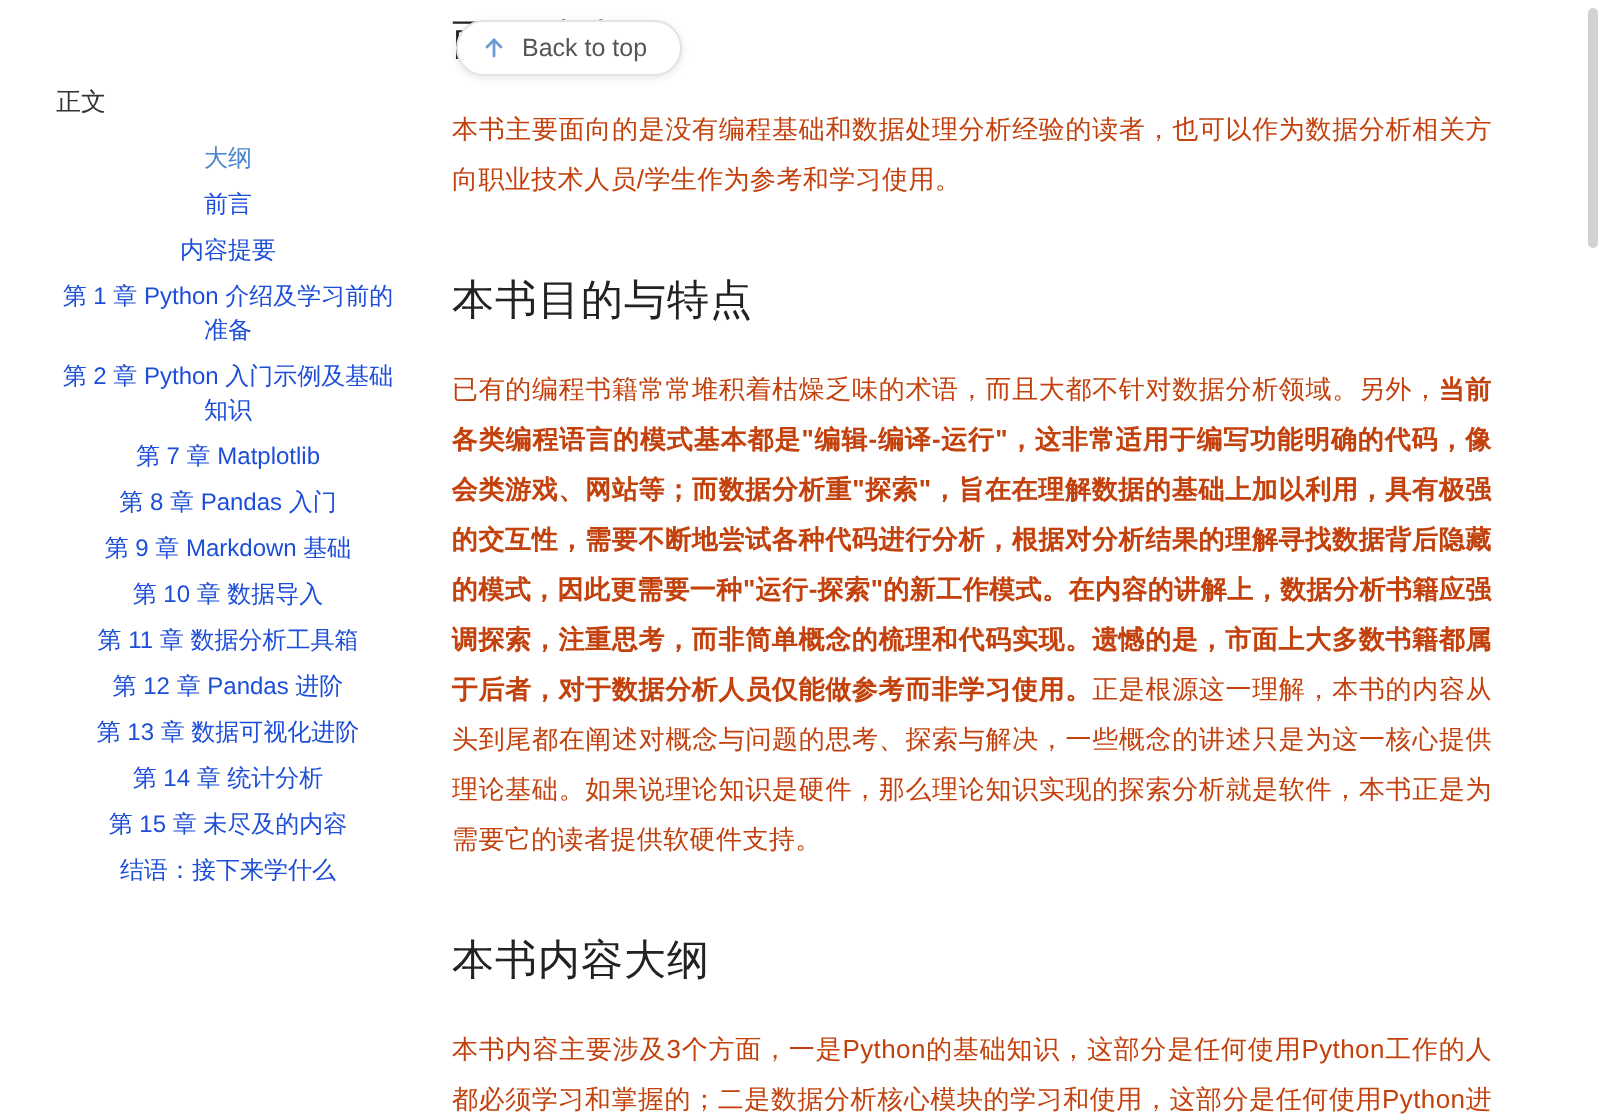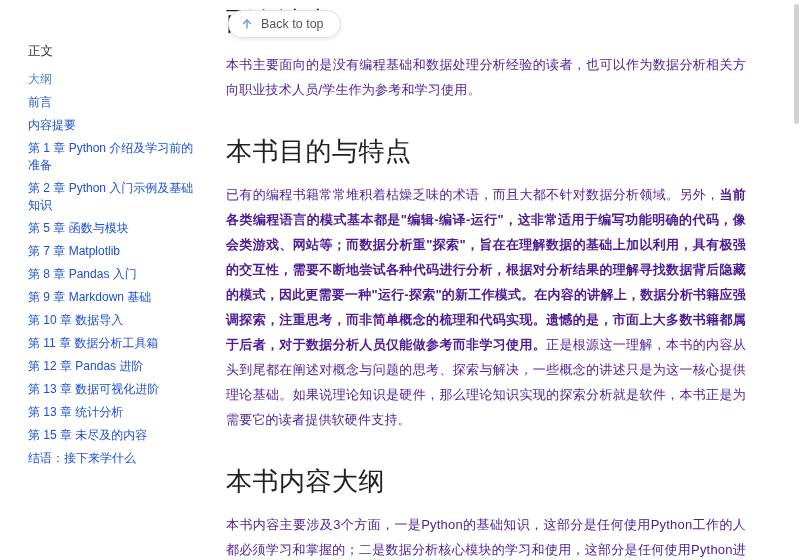--- a/index.html
+++ b/index.html
@@ -35,20 +35,21 @@
     color: #333333;
     padding: 0 0 8px 28px;
     line-height: 18px;
     font-weight: 400;
     margin-top: 28px;
   }
   .toc-list {
     list-style: none;
     margin: 0;
     padding: 0;
+    text-align: center;
   }
   .toc-item {
     font-size: 12px;
     line-height: 17px;
     color: #1d4ed8;
     padding: 3px 12px 3px 28px;
     cursor: pointer;
     white-space: normal;
     word-break: break-all;
   }
@@ -65,34 +66,34 @@
     padding: 0 46px 0 14px;
     overflow: hidden;
     position: relative;
     background: #ffffff;
   }
   .content-inner {
     max-width: 520px;
     padding-top: 6px;
   }
   h2.doc-h2 {
-    font-size: 26px;
+    font-size: 21px;
     font-weight: 400;
     color: #222222;
     margin: 0 0 16px 0;
     line-height: 30px;
     letter-spacing: 0.5px;
   }
   h2.doc-h2.spaced {
     margin-top: 34px;
   }
   p.doc-p {
     font-size: 13px;
     line-height: 25px;
-    color: #4c1d95;
+    color: #c2410c;
     margin: 0 0 14px 0;
     text-align: justify;
     letter-spacing: 0.2px;
   }
 
   
   .back-to-top {
     position: absolute;
     top: 10px;
     left: 228px;
@@ -143,29 +144,28 @@
 <div id="page">
 
   <aside class="sidebar">
     <div class="sidebar-title">正文</div>
     <ul class="toc-list">
       <li class="toc-item active">大纲</li>
       <li class="toc-item">前言</li>
       <li class="toc-item">内容提要</li>
       <li class="toc-item sub">第 1 章 Python 介绍及学习前的准备</li>
       <li class="toc-item sub">第 2 章 Python 入门示例及基础知识</li>
-      <li class="toc-item sub">第 5 章 函数与模块</li>
       <li class="toc-item sub">第 7 章 Matplotlib</li>
       <li class="toc-item sub">第 8 章 Pandas 入门</li>
       <li class="toc-item sub">第 9 章 Markdown 基础</li>
       <li class="toc-item sub">第 10 章 数据导入</li>
       <li class="toc-item sub">第 11 章 数据分析工具箱</li>
       <li class="toc-item sub">第 12 章 Pandas 进阶</li>
       <li class="toc-item sub">第 13 章 数据可视化进阶</li>
-      <li class="toc-item sub">第 13 章 统计分析</li>
+      <li class="toc-item sub">第 14 章 统计分析</li>
       <li class="toc-item sub">第 15 章 未尽及的内容</li>
       <li class="toc-item sub">结语：接下来学什么</li>
     </ul>
   </aside>
 
   <div class="back-to-top">
     <span class="arrow-up">
       <svg width="12" height="12" viewBox="0 0 12 12" fill="none" stroke="#6b9bd2" stroke-width="1.4" stroke-linecap="round" stroke-linejoin="round">
         <path d="M6 10 V2"></path>
         <path d="M2.5 5.5 L6 2 L9.5 5.5"></path>

